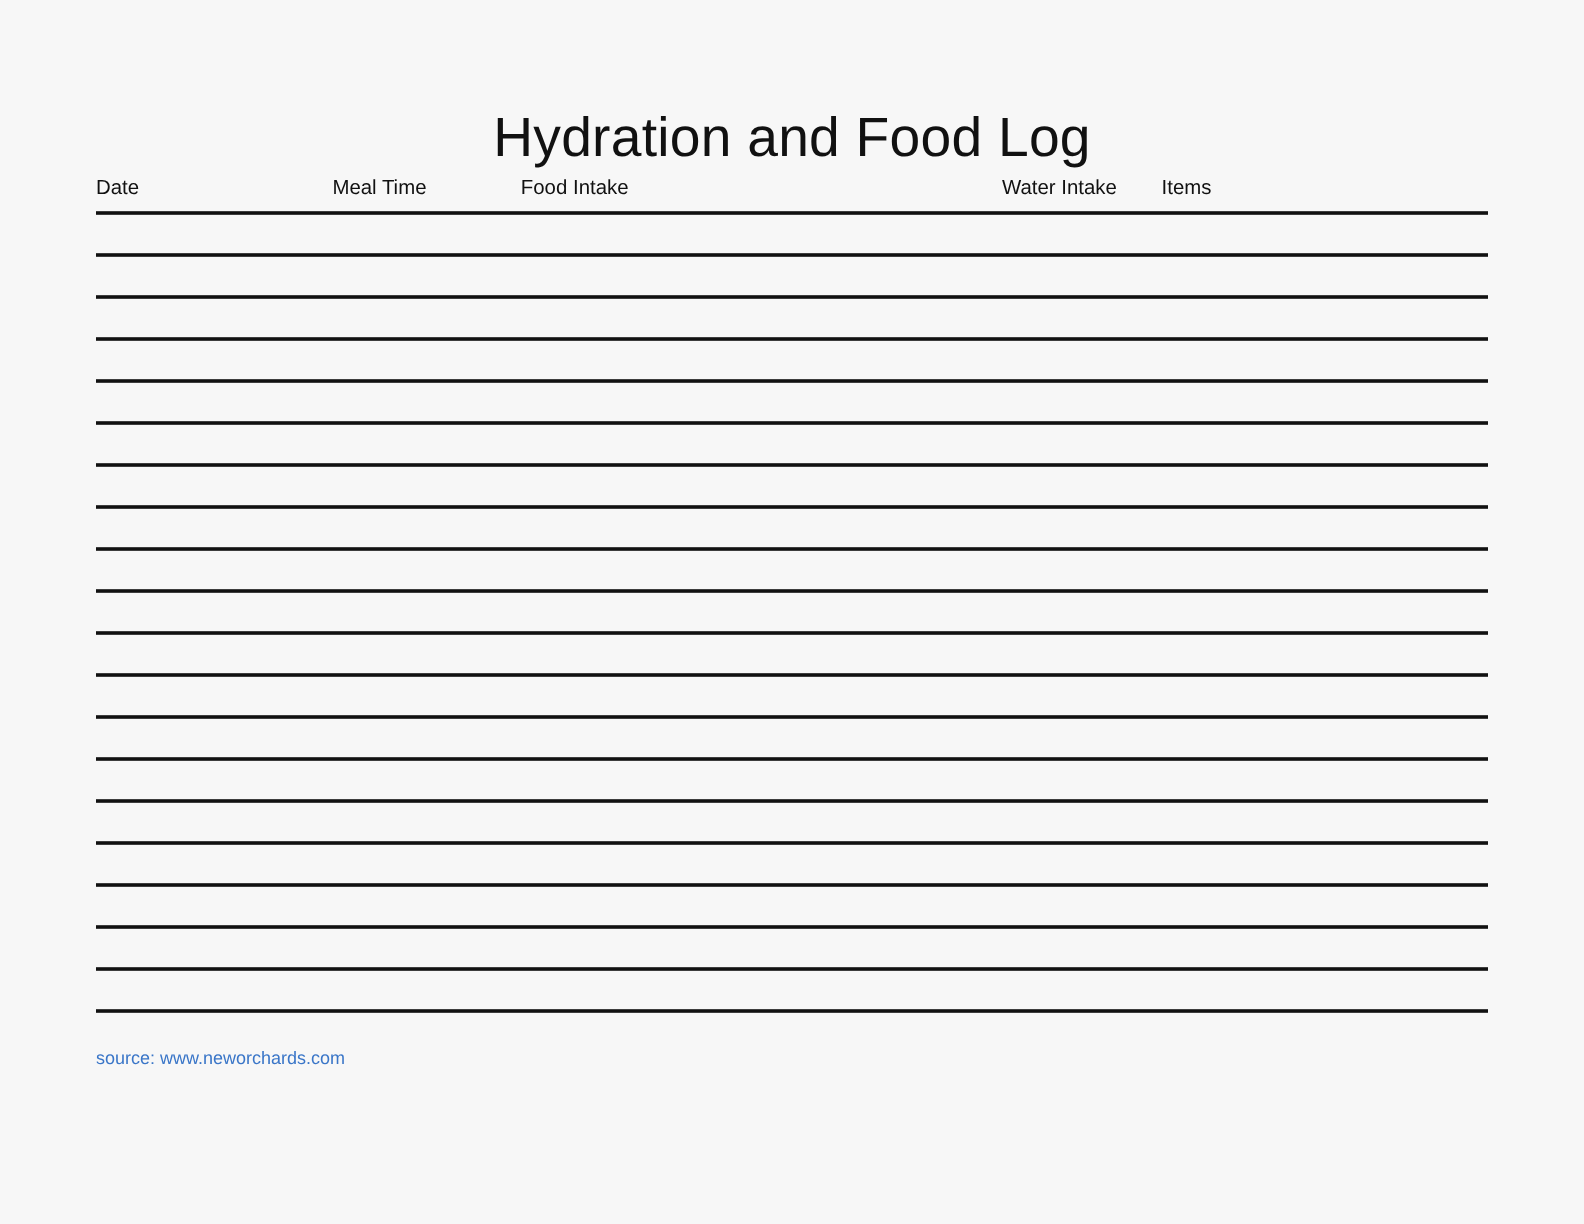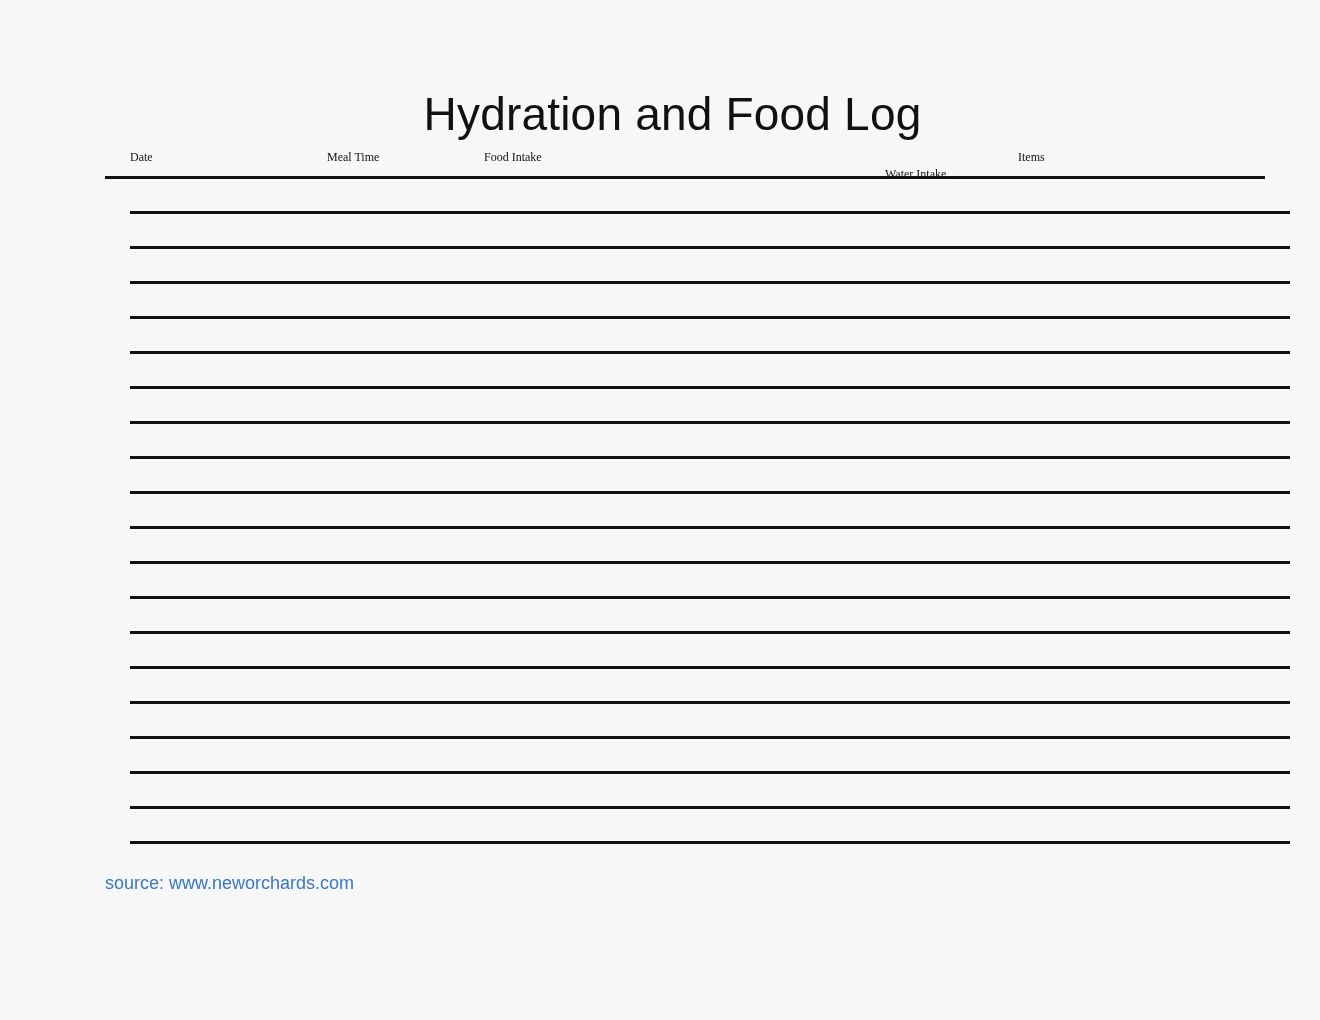--- a/index.html
+++ b/index.html
@@ -1,15 +1,15 @@
 <!DOCTYPE html>
 <html><head>
 <meta charset="utf-8">
 <style>
-  * { box-sizing: border-box; padding-left: 25px; }
+  * { box-sizing: border-box; }
   html, body {
     margin: 0;
     padding: 0;
   }
   body {
     width: 1320px;
     height: 1020px;
     background: #f7f7f7;
     font-family: "Liberation Sans", sans-serif;
     color: #111111;
@@ -46,31 +46,30 @@
   }
 
   .header-row {
     position: relative;
     height: 31px;
   }
 
   .col-head {
     position: absolute;
     top: 0;
-    font-size: 12px;
+    font-size: 17px;
     font-weight: 400;
     color: #111111;
     white-space: nowrap;
     line-height: 24px;
-    font-family: Liberation Serif, serif;
   }
   .col-head.c0 { left: 0px; }
   .col-head.c1 { left: 197px; }
   .col-head.c2 { left: 354px; }
-  .col-head.c3 { left: 755px; margin-top: 17px; }
+  .col-head.c3 { left: 755px; }
   .col-head.c4 { left: 888px; }
 
   
   .rules {
     position: relative;
     width: 1160px;
   }
   .rule {
     width: 1160px;
     height: 3px;
@@ -79,21 +78,21 @@
   }
   .rule-gap {
     height: 32px;
   }
 
   
   .source {
     position: absolute;
     left: 80px;
     top: 873px;
-    font-size: 18px;
+    font-size: 15px;
     color: #3a76c8;
     white-space: nowrap;
     line-height: 20px;
   }
 </style>
 </head>
 <body>
 
 <div class="page">
 

